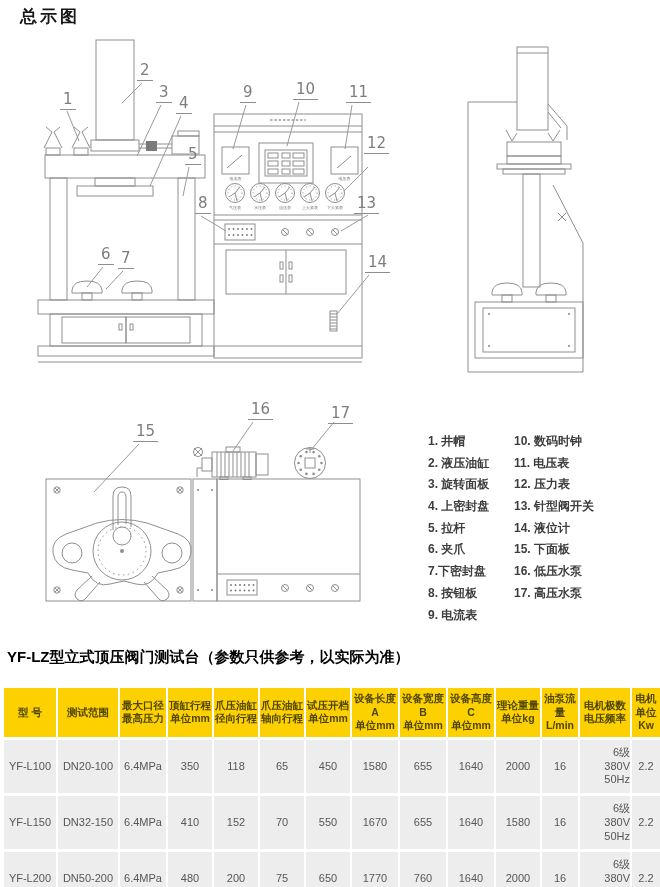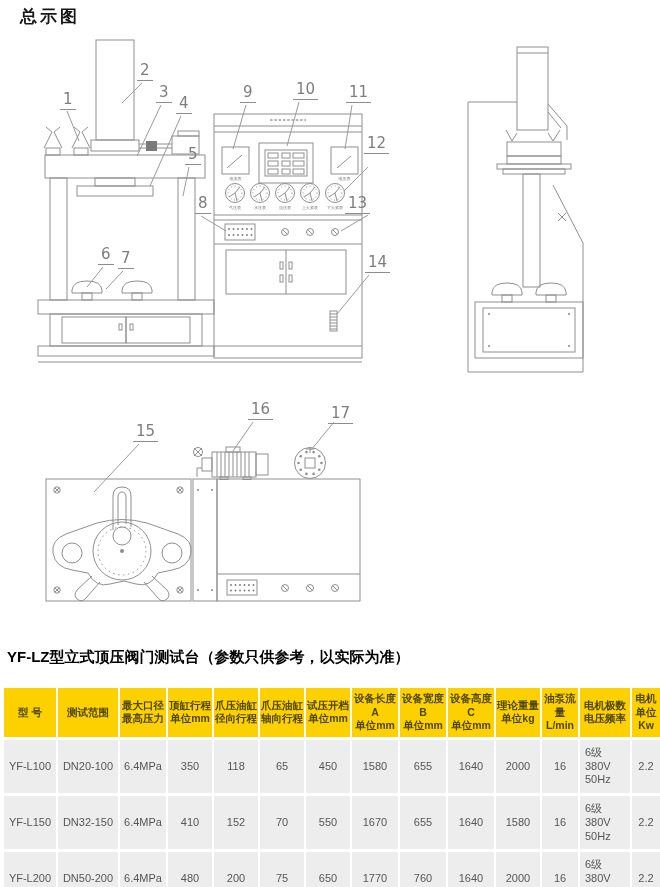--- a/index.html
+++ b/index.html
@@ -29,21 +29,21 @@
   table{border-collapse:separate;border-spacing:2px 3px;table-layout:fixed;width:656px;margin-left:2px;}
   th{
     background:var(--header_bg,#fdd000);color:var(--header_text,#4f4600);
     font-size:10.5px;font-weight:bold;line-height:1.3;padding:4px 0;
     white-space:pre-line;text-align:center;vertical-align:middle;
   }
   td{
     background:var(--row_bg,#ededed);color:#565656;font-size:11px;line-height:1.25;
     padding:6px 0;text-align:center;vertical-align:middle;white-space:pre-line;
   }
-  td:nth-child(13){text-align:left;padding-left:5px;}
+  td:nth-child(13){text-align:right;padding-left:5px;}
 </style>
 </head>
 <body>
 
 <div id="page-title">总示图</div>
 
 <svg id="art" width="660" height="648" viewBox="0 0 660 648">
   <defs>
     <g id="clamp" stroke="#8f8f8f" fill="none">
       <path d="M0,9 Q1,0 15,0 Q29,0 30,9 L30,12 L0,12 Z"></path>
@@ -323,27 +323,67 @@
 <span class="callout" style="left:156px;top:85px">3</span>
 <span class="callout" style="left:176px;top:96px">4</span>
 <span class="callout" style="left:185px;top:147px">5</span>
 <span class="callout" style="left:98px;top:247px">6</span>
 <span class="callout" style="left:118px;top:251px">7</span>
 <span class="callout" style="left:195px;top:196px">8</span>
 <span class="callout" style="left:240px;top:85px">9</span>
 <span class="callout" style="left:293px;top:82px">10</span>
 <span class="callout" style="left:346px;top:85px">11</span>
 <span class="callout" style="left:364px;top:136px">12</span>
-<span class="callout" style="left:345px;top:196px">13</span>
+<span class="callout" style="left:354px;top:196px">13</span>
 <span class="callout" style="left:365px;top:255px">14</span>
 <span class="callout" style="left:133px;top:424px">15</span>
 <span class="callout" style="left:248px;top:402px">16</span>
 <span class="callout" style="left:328px;top:406px">17</span>
 
 <div id="legend">
+  <div class="legend-col" id="legend-col1">
+
+      <div class="legend-item">1. 井帽</div>
+
+      <div class="legend-item">2. 液压油缸</div>
+
+      <div class="legend-item">3. 旋转面板</div>
+
+      <div class="legend-item">4. 上密封盘</div>
+
+      <div class="legend-item">5. 拉杆</div>
+
+      <div class="legend-item">6. 夹爪</div>
+
+      <div class="legend-item">7.下密封盘</div>
+
+      <div class="legend-item">8. 按钮板</div>
+
+      <div class="legend-item">9. 电流表</div>
+
+  </div>
+  <div class="legend-col" id="legend-col2">
+
+      <div class="legend-item">10. 数码时钟</div>
+
+      <div class="legend-item">11. 电压表</div>
+
+      <div class="legend-item">12. 压力表</div>
+
+      <div class="legend-item">13. 针型阀开关</div>
+
+      <div class="legend-item">14. 液位计</div>
+
+      <div class="legend-item">15. 下面板</div>
+
+      <div class="legend-item">16. 低压水泵</div>
+
+      <div class="legend-item">17. 高压水泵</div>
+
+  </div>
 </div>
 
 <div id="table-section">
   <div id="table-title">YF-LZ型立式顶压阀门测试台（参数只供参考，以实际为准）</div>
   <table>
     <colgroup>
       <col style="width:52px">
         <col style="width:60px">
         <col style="width:46px">
         <col style="width:44px">

